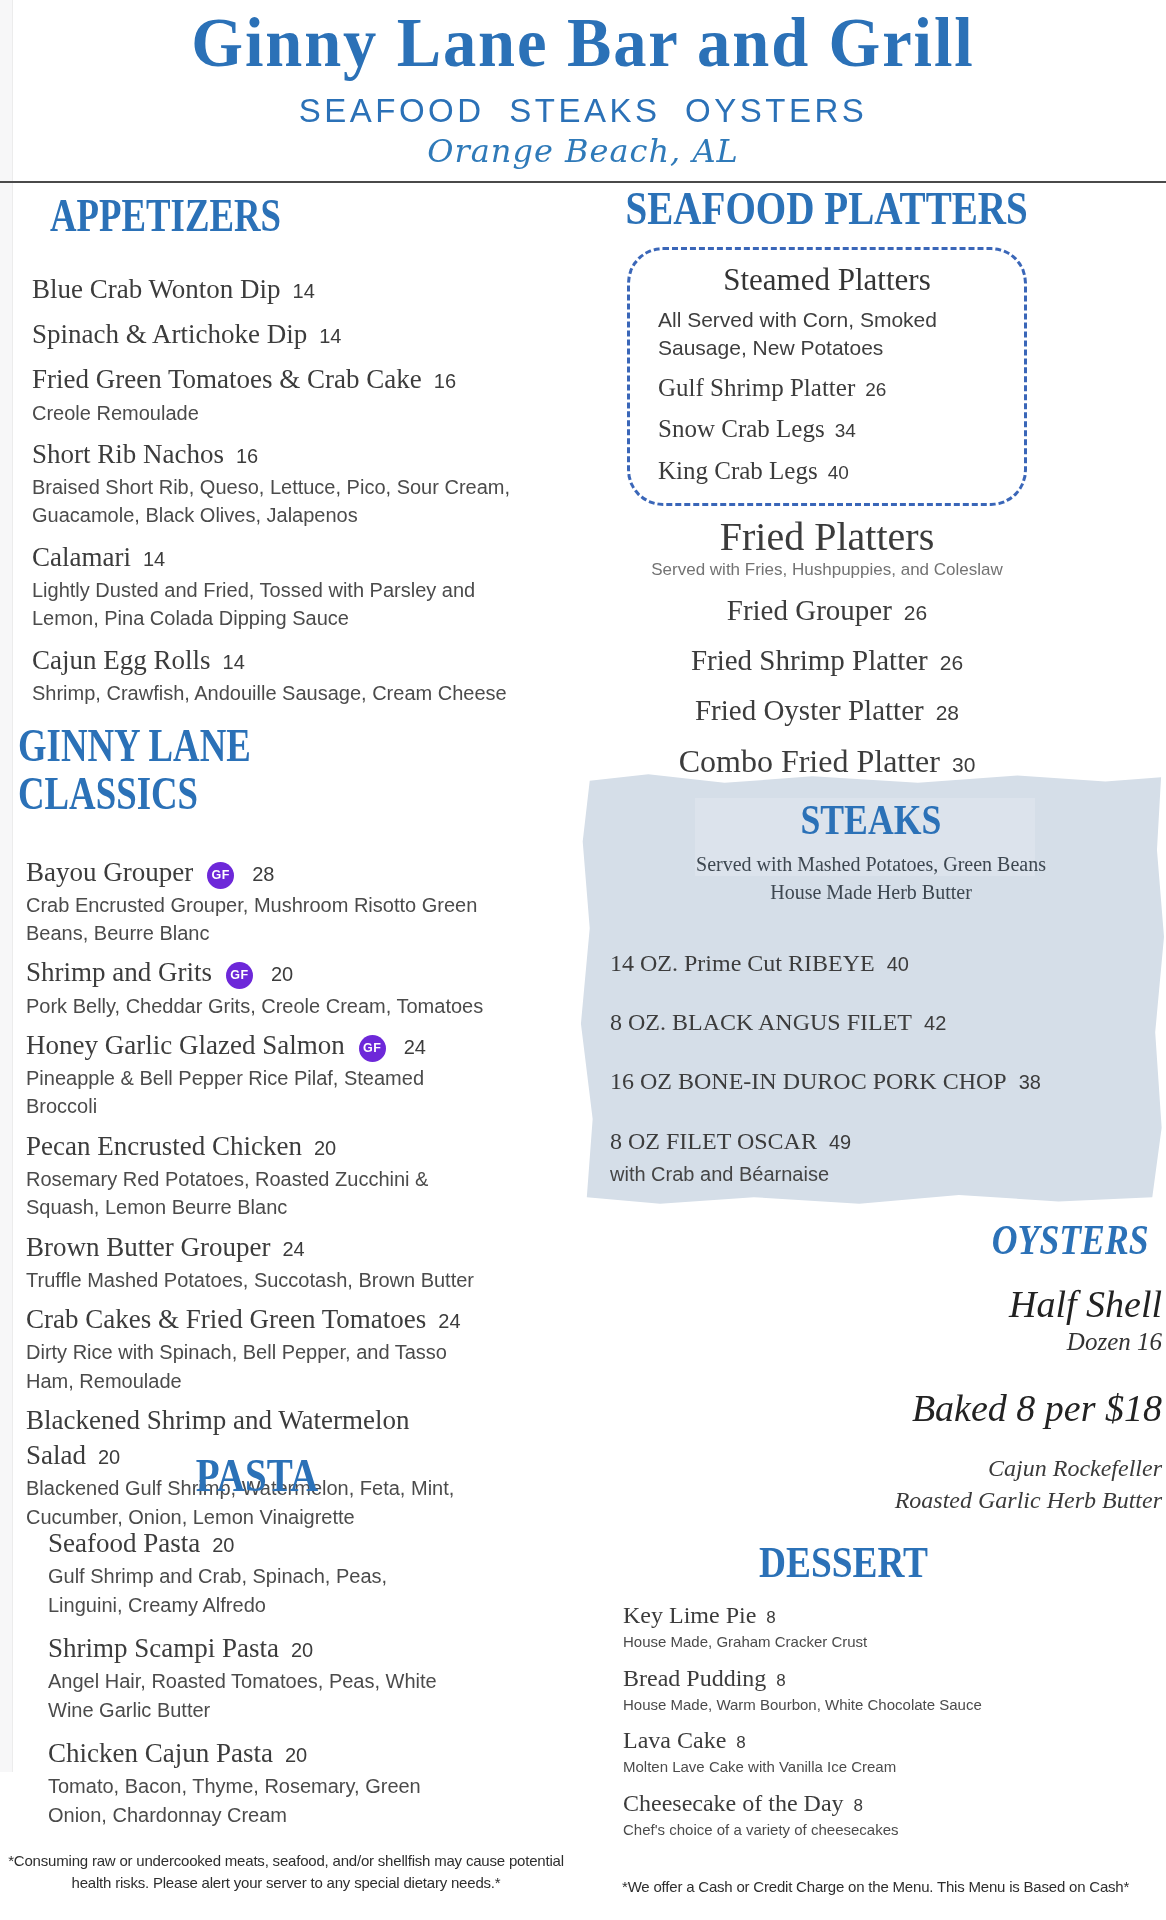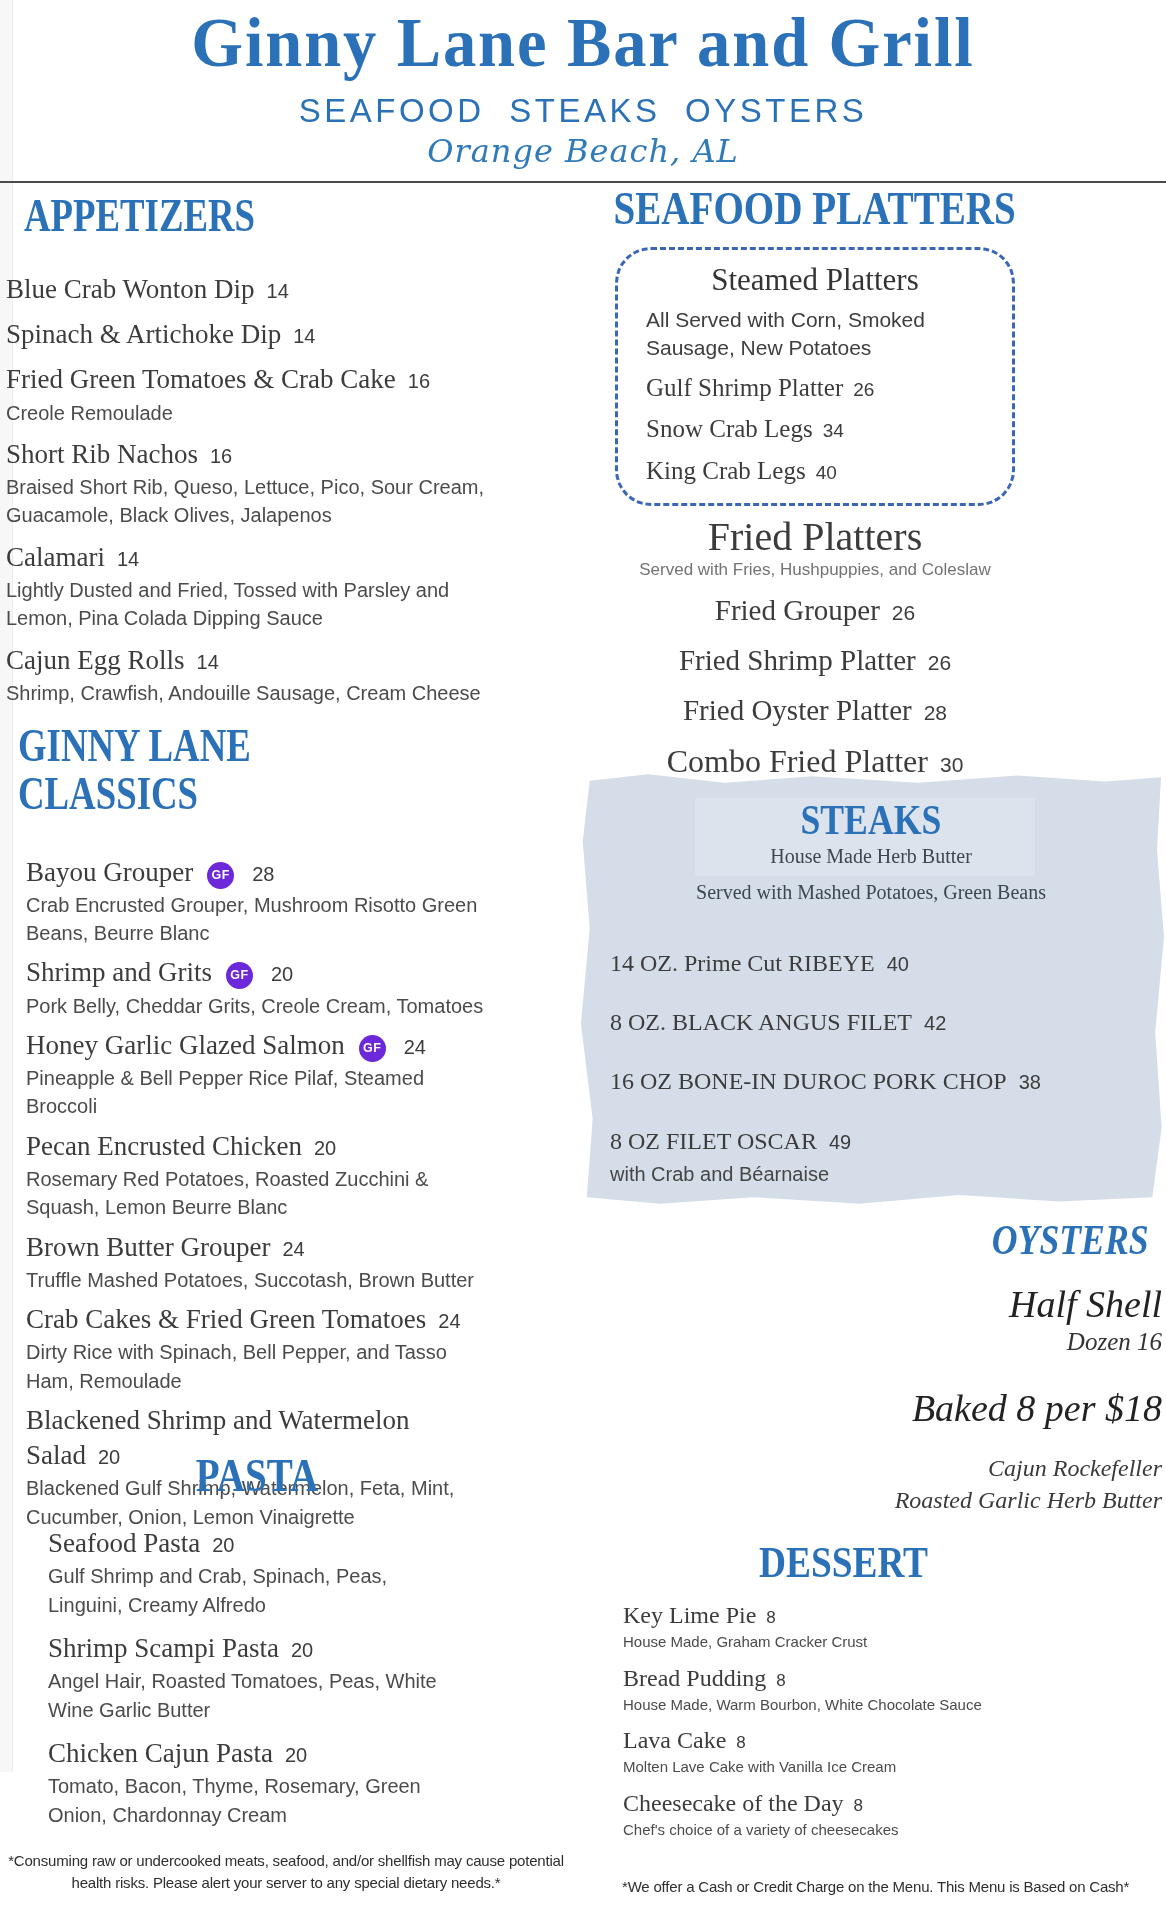--- a/index.html
+++ b/index.html
@@ -41,37 +41,37 @@
   .mi-price { font-family:"Liberation Sans", sans-serif; font-size:20px; color:#3c3c3c; margin-left:12px; }
   .mi-desc { font-size:20px; color:#4b4b4b; line-height:1.42; margin-top:1px; }
   .gf {
     display:inline-block; width:27px; height:27px; border-radius:50%;
     background:#6d28d9; color:#ffffff; font-size:12.5px; font-weight:bold;
     text-align:center; line-height:27px; vertical-align:2px; margin:0 6px 0 14px;
     letter-spacing:.5px;
   }
 
   
-  #appetizers { position:absolute; left:6px; top:192px; width:480px; }
+  #appetizers { position:absolute; left:32px; top:192px; width:480px; }
   #appetizers .h-blue { font-size:46px; margin-left:18px; margin-bottom:32px; }
   #classics { position:absolute; left:18px; top:722px; width:482px; }
   #classics .h-blue { font-size:46px; margin-bottom:36px; }
   #classics .mi { margin-bottom:8px; margin-left:8px; }
   #pasta { position:absolute; left:22px; top:1452px; width:470px; text-align:center; }
   #pasta .h-blue { font-size:46px; margin-bottom:26px; }
   #pasta .pasta-items { text-align:left; margin-left:26px; }
   #pasta .mi { margin-bottom:12px; }
   #pasta .mi-desc { width:390px; }
   .footer-left {
     position:absolute; left:6px; top:1850px; width:560px; text-align:center;
     font-size:15px; color:#2e2e2e; line-height:1.45; letter-spacing:-.2px;
   }
 
   
-  #platters { position:absolute; left:492px; top:185px; width:646px; text-align:center; }
+  #platters { position:absolute; left:504px; top:185px; width:646px; text-align:center; }
   #platters .h-blue { font-size:46px; }
   .dash-box {
     margin:14px auto 0; width:400px; border:3px dashed #3a66b8; border-radius:36px;
     padding:12px 28px 16px; text-align:left;
   }
   .box-title { font-family:"Liberation Serif", serif; font-size:31px; color:#343434; text-align:center; margin-bottom:8px; }
   .box-note { font-size:21px; color:#3e3e3e; line-height:1.32; margin-bottom:10px; }
   .box-item { margin-top:9px; }
   .box-item .mi-name { font-size:25px; }
   .box-item .mi-price { font-size:19px; margin-left:10px; }
@@ -239,22 +239,22 @@
       <span class="mi-name">Combo Fried Platter</span><span class="mi-price">30</span>
       <div class="combo-desc">Fried Shrimp, Grouper, and Oysters</div>
     </div>
   </div>
 
   <div id="steaks">
     <div class="brush"></div>
     <div class="brush-light"></div>
     <div class="inner">
       <div><span class="h-blue h-center">STEAKS</span></div>
+      <div class="steaks-note first">Served with Mashed Potatoes, Green Beans</div>
       <div class="steaks-note">House Made Herb Butter</div>
-      <div class="steaks-note first">Served with Mashed Potatoes, Green Beans</div>
       <div class="steaks-items">
         <div class="steak-item">
           <span class="mi-name">14 OZ. Prime Cut RIBEYE</span><span class="mi-price">40</span>
         </div>
         <div class="steak-item">
           <span class="mi-name">8 OZ. BLACK ANGUS FILET</span><span class="mi-price">42</span>
         </div>
         <div class="steak-item">
           <span class="mi-name">16 OZ BONE-IN DUROC PORK CHOP</span><span class="mi-price">38</span>
         </div>

